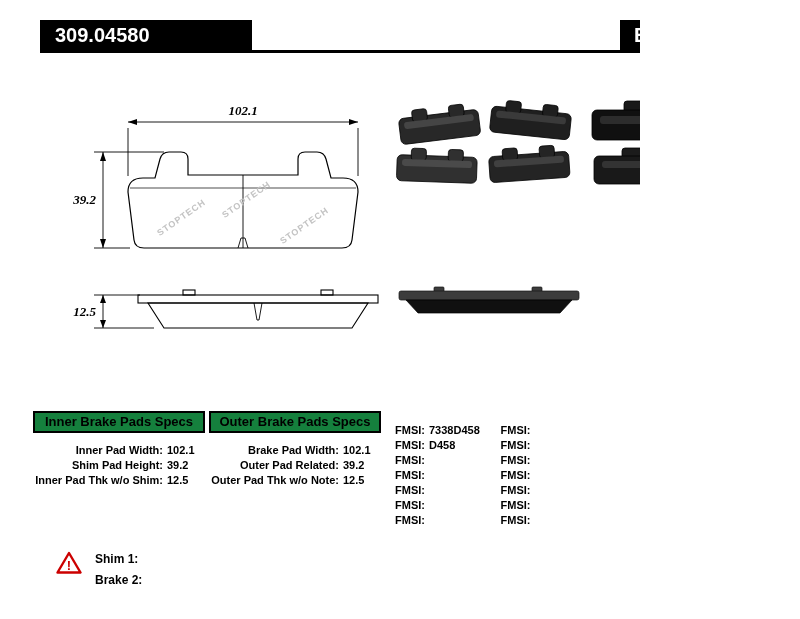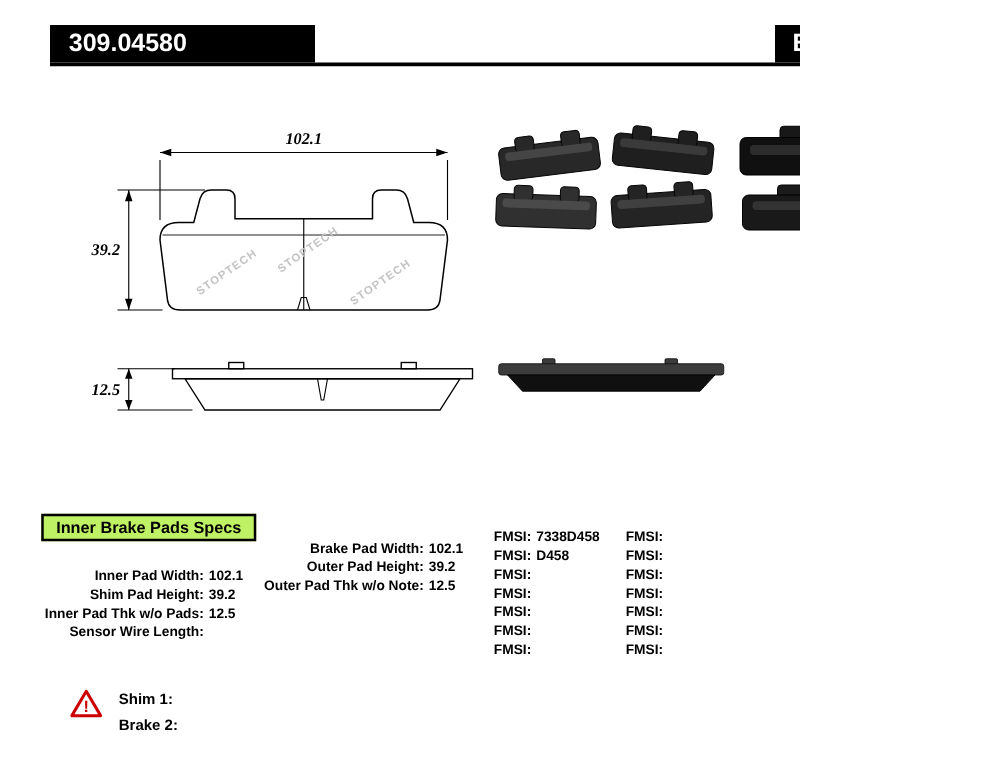--- a/index.html
+++ b/index.html
@@ -15,22 +15,22 @@
                font-size:20px; font-weight:bold; line-height:30px; text-align:center; }
 
   
   .abs { position:absolute; }
   svg text.dim { font-family:"Liberation Serif", serif; font-style:italic; font-weight:bold; font-size:13px; fill:#000; }
   svg text.wm { font-family:"Liberation Sans", sans-serif; font-weight:bold; font-size:9px; fill:#c3c3c3; letter-spacing:1px; }
 
   
   .spec-col { position:absolute; top:411px; font-size:11px; }
   .spec-hdr { border:2px solid #000; height:22px; line-height:18px; text-align:center;
-              font-weight:bold; font-size:13px; background:#bef264; }
-  .spec-rows { margin-top:21px; }
+              font-weight:bold; font-size:13px; background:#15803d; }
+  .spec-rows { margin-top:10px; }
   .spec-row { display:flex; height:15px; line-height:15px; font-weight:bold; white-space:nowrap; }
   .spec-row .lbl { text-align:right; }
   .spec-row .val { margin-left:4px; }
   #col-inner { left:33px;  width:172px; }
   #col-outer { left:209px; width:172px; }
   #col-fmsi  { left:385px; width:211px; }
   #col-related { left:600px; width:171px; }
   #col-inner .lbl, #col-outer .lbl { width:130px; }
   .fmsi-cols { display:flex; margin-top:12px; }
   .fmsi-sub { width:50%; }
@@ -160,38 +160,35 @@
     <div class="spec-rows">
       <div class="spec-row">
         <span class="lbl">Inner Pad Width:</span>
         <span class="val">102.1</span>
       </div>
       <div class="spec-row">
         <span class="lbl">Shim Pad Height:</span>
         <span class="val">39.2</span>
       </div>
       <div class="spec-row">
-        <span class="lbl">Inner Pad Thk w/o Pads:</span>
+        <span class="lbl">Inner Pad Thk w/o Shim:</span>
         <span class="val">12.5</span>
       </div>
-      <div class="spec-row">
-        <span class="lbl">Sensor Wire Length:</span>
-        <span class="val"></span>
-      </div>
     </div>
   </div>
 
   <div class="spec-col" id="col-outer">
+    <div class="spec-hdr">Outer Brake Pads Specs</div>
     <div class="spec-rows">
       <div class="spec-row">
         <span class="lbl">Brake Pad Width:</span>
         <span class="val">102.1</span>
       </div>
       <div class="spec-row">
-        <span class="lbl">Outer Pad Height:</span>
+        <span class="lbl">Outer Pad Related:</span>
         <span class="val">39.2</span>
       </div>
       <div class="spec-row">
         <span class="lbl">Outer Pad Thk w/o Note:</span>
         <span class="val">12.5</span>
       </div>
     </div>
   </div>
 
   <div class="spec-col" id="col-fmsi">

